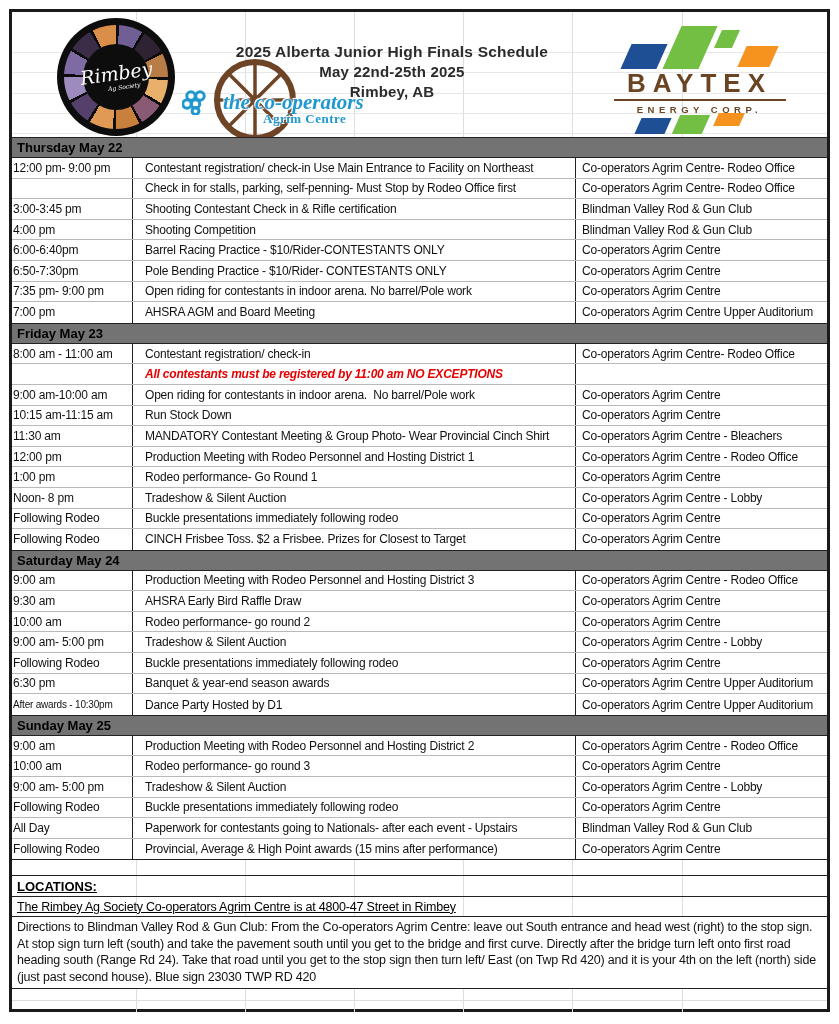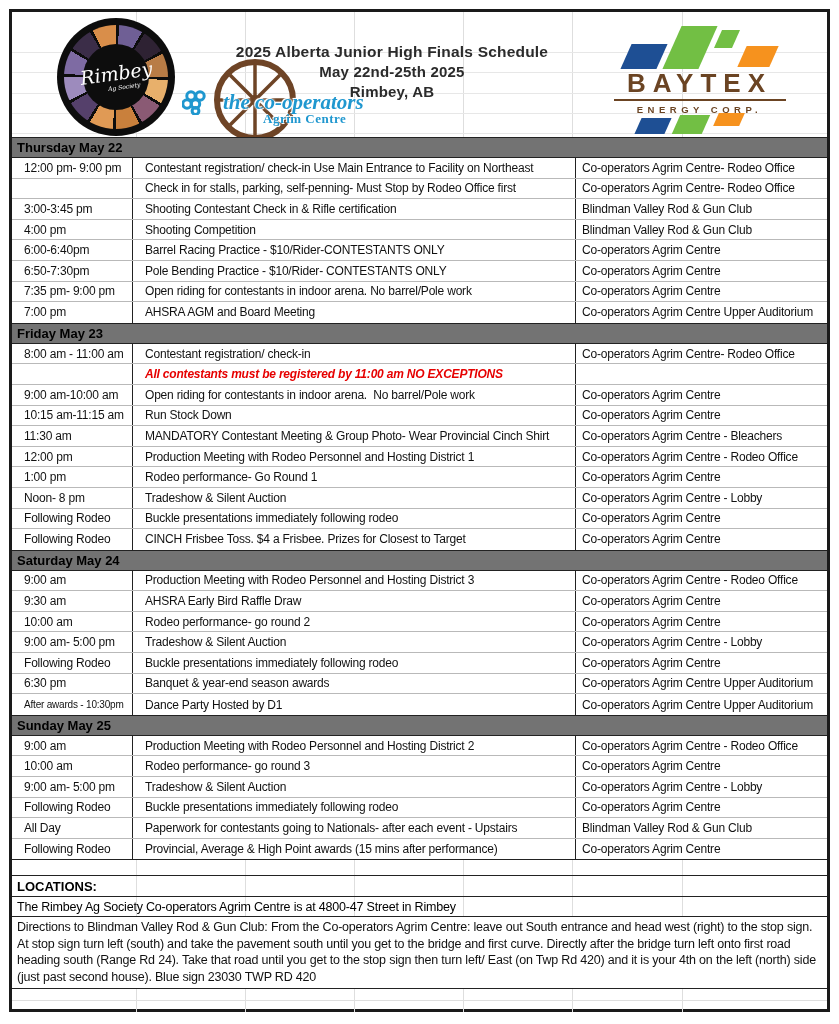--- a/index.html
+++ b/index.html
@@ -52,34 +52,35 @@
   .bx-rule { position:absolute; left:22px; top:77px; width:172px; height:2px; background:#6b4423; }
   .bx-sub { position:absolute; left:0; top:82px; width:100%; text-align:center; color:#6b4423; font-weight:bold; font-size:9.5px; letter-spacing:4.5px; }
 
   
   .day-bar { height:21px; background:#737373; border-top:1px solid #222; border-bottom:1px solid #222;
     font-size:13px; font-weight:bold; color:#000; display:flex; align-items:center; padding-left:5px; }
   .row { display:flex; height:20.6px; border-bottom:1px solid #b9b9b9; }
   .rows .row:last-child { border-bottom:none; }
   .section:last-child .rows { border-bottom:1px solid #222; }
   .cell { display:flex; align-items:center; white-space:pre; overflow:hidden; font-size:12px; color:#111; letter-spacing:-0.2px; }
-  .cell.time { width:121px; padding-left:12px; border-right:1px solid #222;text-align:right; }
+  .cell.time { width:121px; padding-left:1px; border-right:1px solid #222;text-align:right; }
   .cell.event { width:437px; padding-left:6px; border-right:1px solid #222;margin-left:6px; }
   .cell.location { flex:1; padding-left:6px; }
   .cell.red-note { color:#e60000; font-weight:bold; font-style:italic; }
   .cell.small-time { font-size:10px; }
 
   
   .vgrid {
     background-image:
       linear-gradient(#dedede,#dedede), linear-gradient(#dedede,#dedede), linear-gradient(#dedede,#dedede),
       linear-gradient(#dedede,#dedede), linear-gradient(#dedede,#dedede), linear-gradient(#dedede,#dedede);
     background-size:1px 100%, 1px 100%, 1px 100%, 1px 100%, 1px 100%, 1px 100%;
     background-position:124px 0, 233px 0, 342px 0, 451px 0, 560px 0, 670px 0;
     background-repeat:no-repeat;
+    text-decoration:underline;
   }
   .blank-row { height:16px; border-bottom:1px solid #222; }
   .loc-label { height:21px; display:flex; align-items:center; padding-left:5px; font-size:13px; font-weight:bold; border-bottom:1px solid #222; }
   .loc-address { height:20px; display:flex; align-items:center; padding-left:5px; font-size:12.5px; letter-spacing:-0.2px; border-bottom:1px solid #222; }
   .directions { padding:2px 6px 3px 5px; font-size:12.5px; letter-spacing:-0.2px; line-height:16.5px; border-bottom:1px solid #222; color:#111; }
   .blank2 { height:12px; border-bottom:1px solid #dedede; }
   .blank3 { height:11px; }
 </style>
 </head>
 <body>
@@ -249,21 +250,21 @@
   </div>
 
   <div class="row">
     <div class="cell time">Following Rodeo</div>
     <div class="cell event">Buckle presentations immediately following rodeo</div>
     <div class="cell location">Co-operators Agrim Centre</div>
   </div>
 
   <div class="row">
     <div class="cell time">Following Rodeo</div>
-    <div class="cell event">CINCH Frisbee Toss. $4 a Frisbee. Prizes for Closest to Target</div>
+    <div class="cell event">CINCH Frisbee Toss. $2 a Frisbee. Prizes for Closest to Target</div>
     <div class="cell location">Co-operators Agrim Centre</div>
   </div>
 </div>
   </div>
 
   <div class="section">
     <div class="day-bar">Saturday May 24</div>
     <div class="rows">
   <div class="row">
     <div class="cell time">9:00 am</div>

